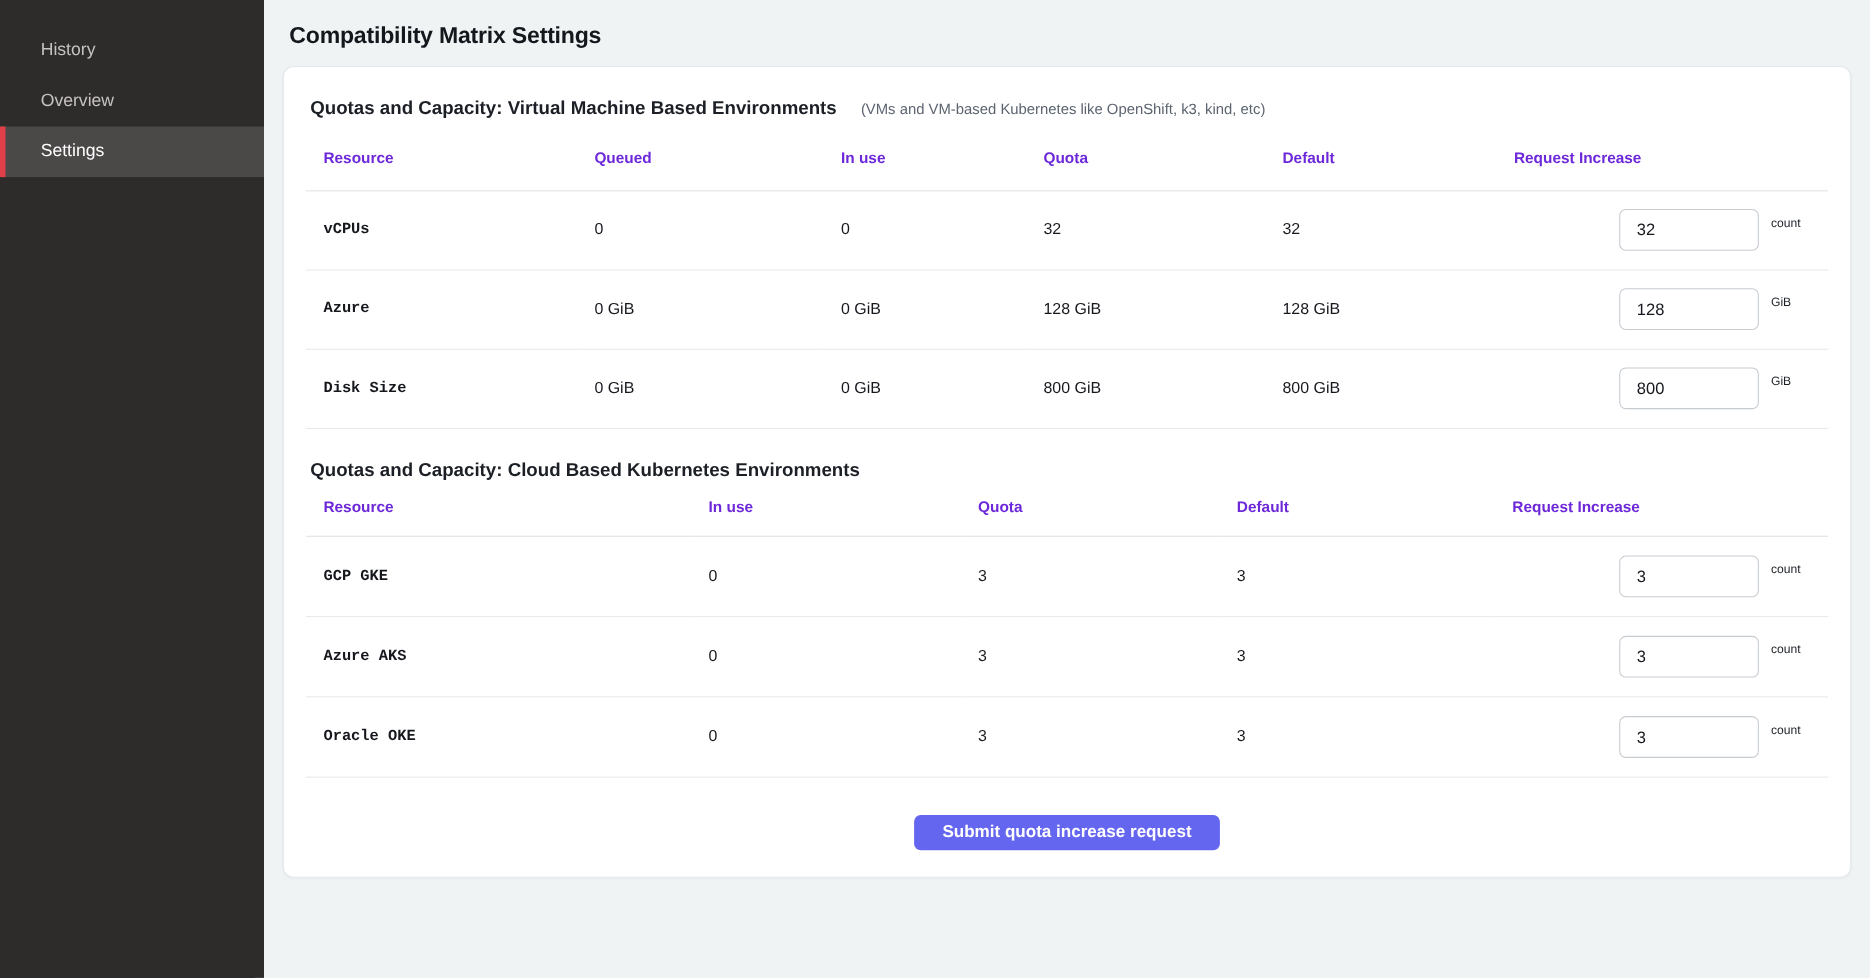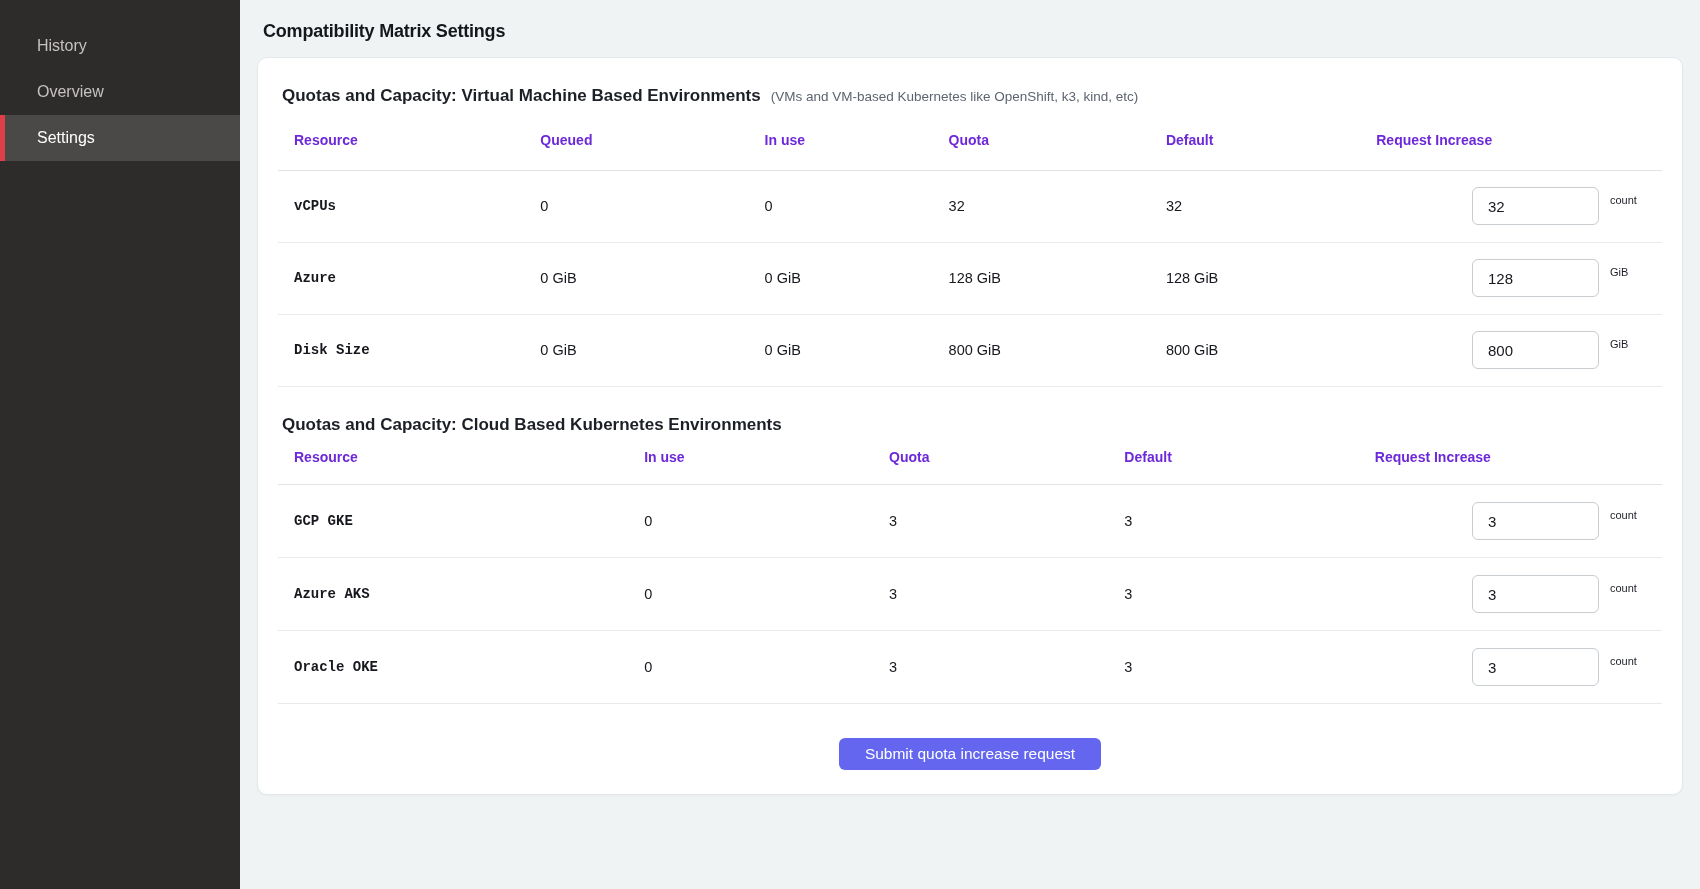--- a/index.html
+++ b/index.html
@@ -36,39 +36,39 @@
     border-left-color: #e03e48;
   }
 
   
   .main {
     flex: 1;
     padding: 0 17px;
     min-width: 0;
   }
   .page-title {
-    font-size: 18px;
+    font-size: 21px;
     font-weight: bold;
     color: #14171c;
     letter-spacing: -0.2px;
     margin: 21px 6px 15px;
   }
   .card {
     background: #ffffff;
     border: 1px solid #e3e8ea;
     border-radius: 10px;
     padding: 18px 20px 24px;
     box-shadow: 0 1px 2px rgba(0,0,0,0.03);
   }
 
   .section-title-row {
     height: 40px;
     display: flex;
     align-items: center;
-    gap: 10px;
+    gap: 22px;
     padding: 0 4px;
   }
   .section-title-row.second { padding-top: 26px; height: 50px; }
   .section-title {
     font-size: 17px;
     font-weight: bold;
     color: #1c2026;
     white-space: nowrap;
   }
   .section-note {
@@ -134,21 +134,21 @@
   .submit-row {
     display: flex;
     justify-content: center;
     padding-top: 34px;
   }
   .submit-btn {
     background: #6466f0;
     color: #ffffff;
     font-family: "Liberation Sans", sans-serif;
     font-size: 15.5px;
-    font-weight: normal;
+    font-weight: bold;
     border: none;
     border-radius: 6px;
     height: 32px;
     padding: 0 26px;
     cursor: pointer;
   }
 </style>
 </head>
 <body>
 

